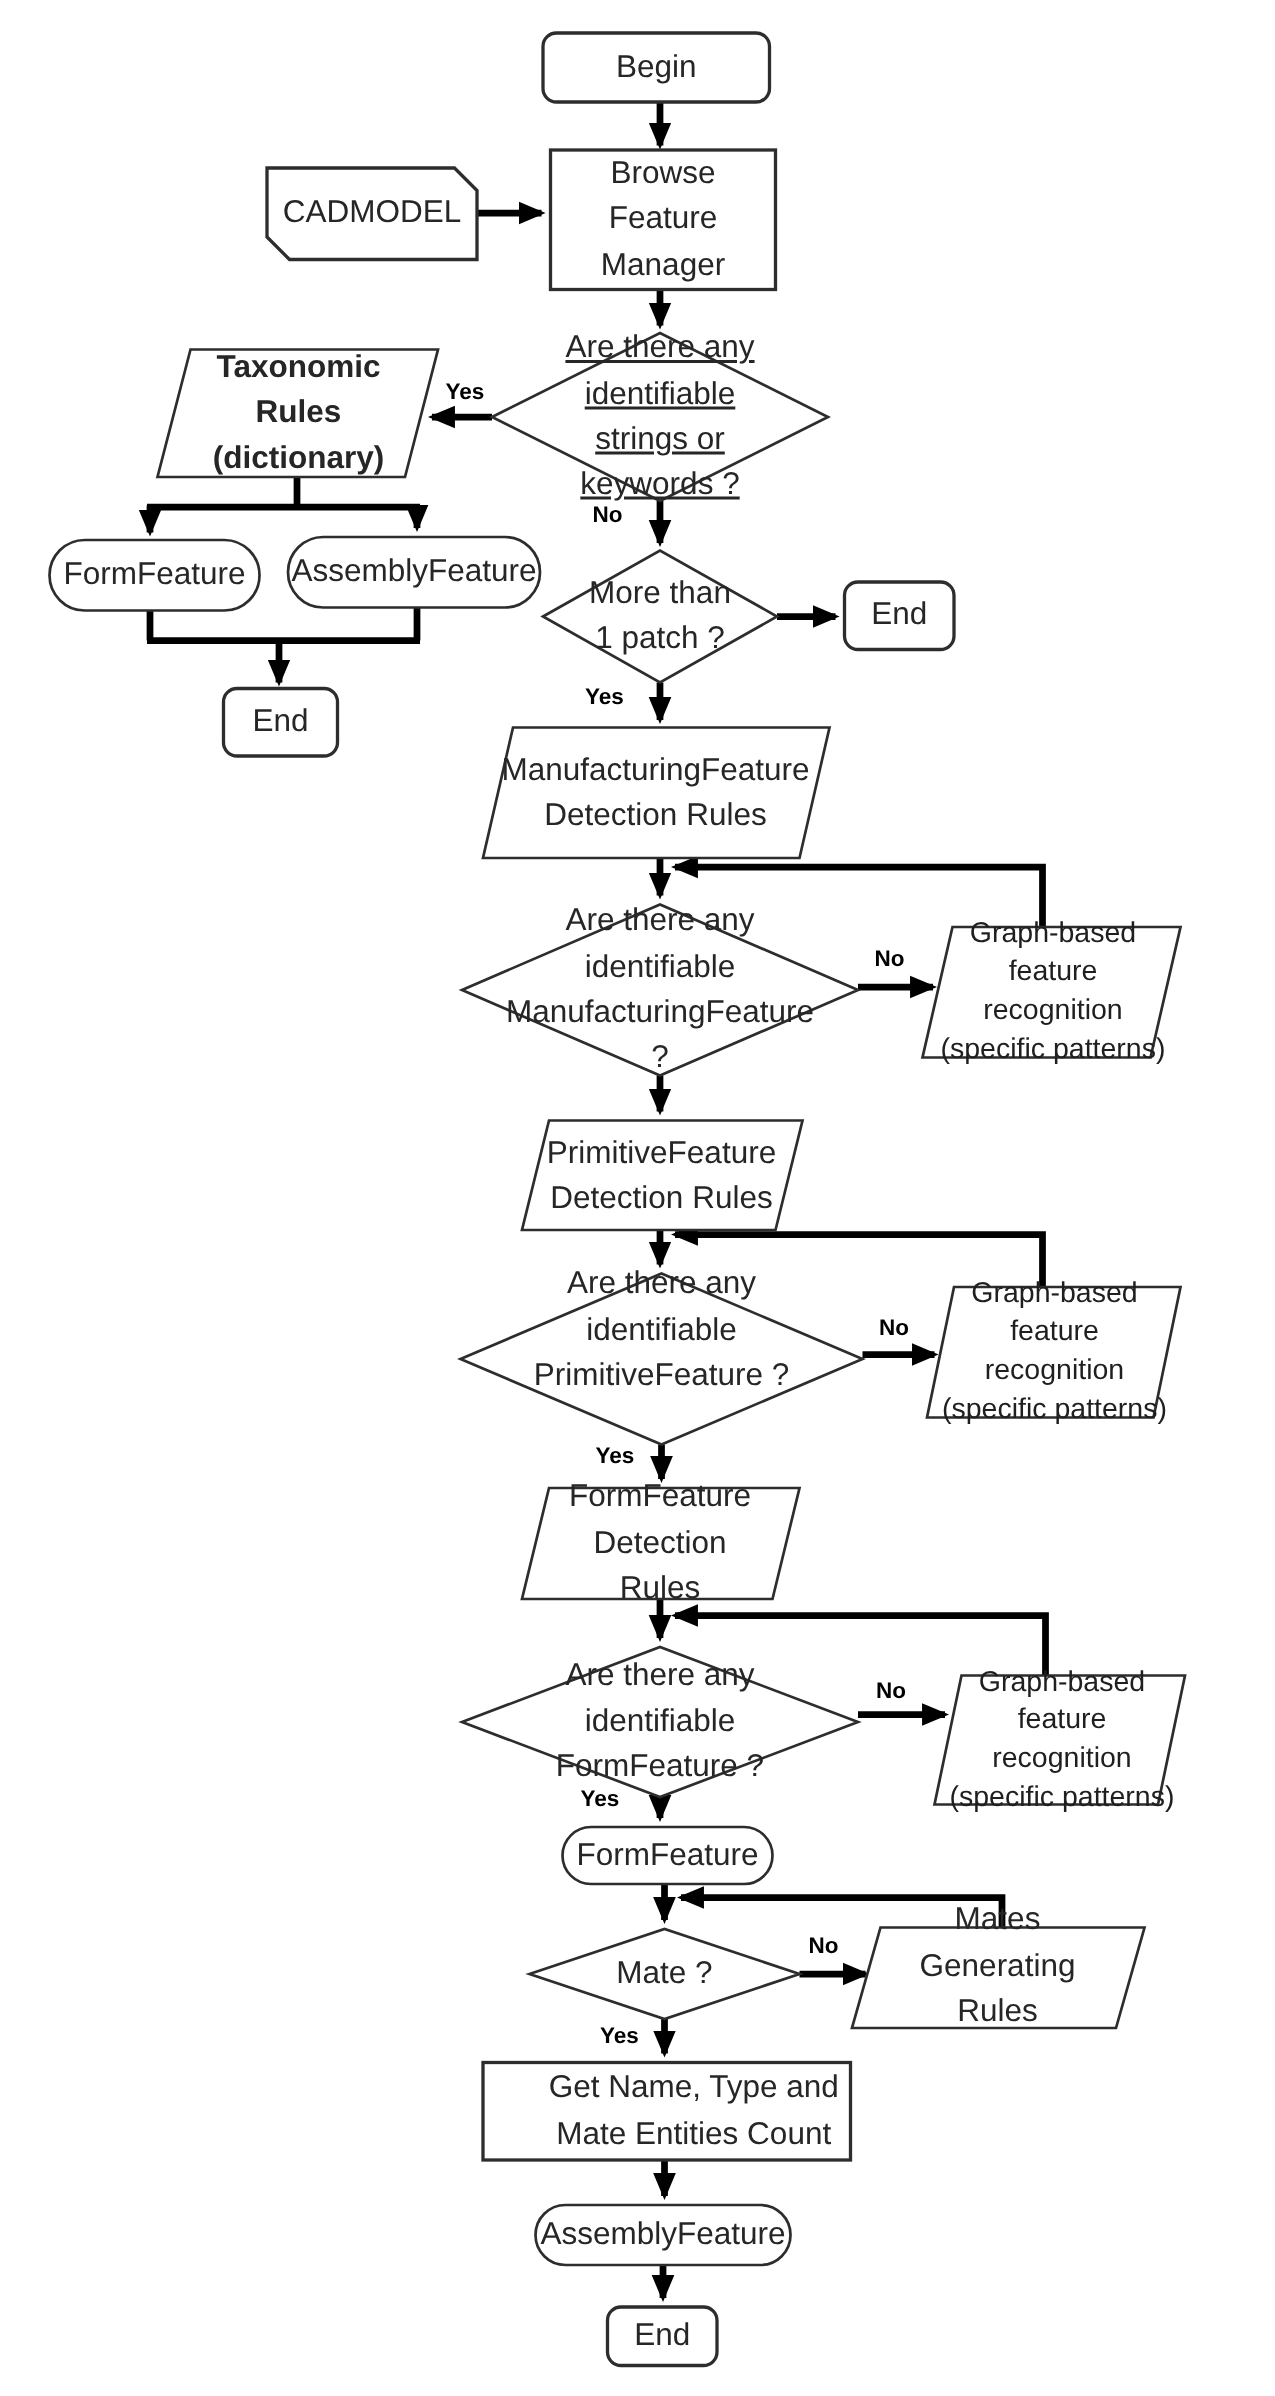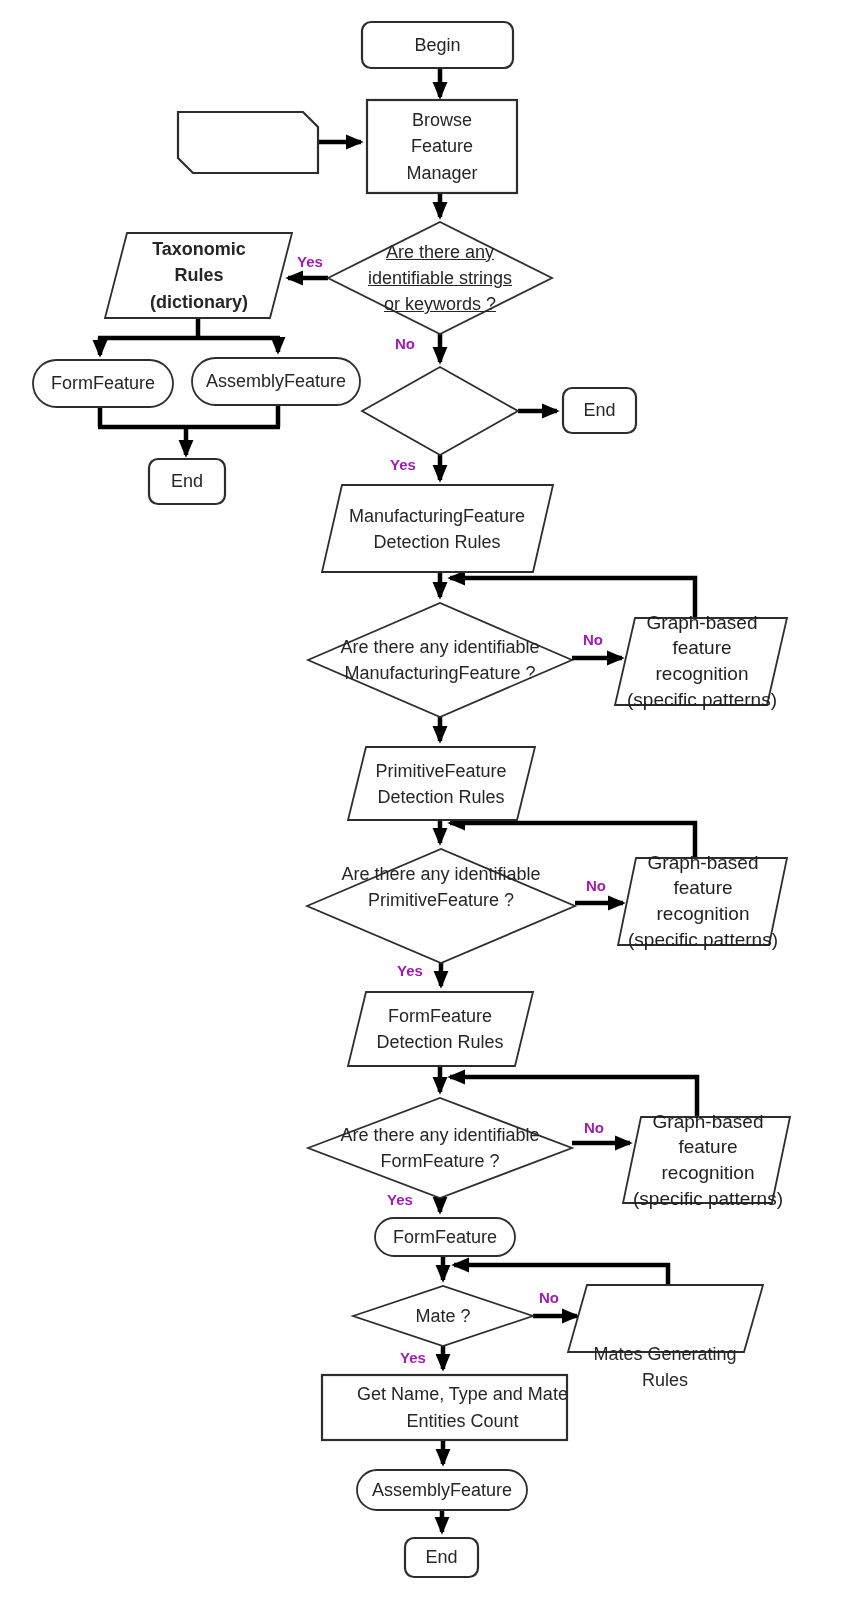--- a/index.html
+++ b/index.html
@@ -9,28 +9,28 @@
     background:#ffffff;
     font-family:"Liberation Sans","DejaVu Sans",sans-serif;
     color:#262626;
     overflow:hidden;
   }
   .canvas svg{position:absolute;left:0;top:0;}
   .lbl{
     position:absolute;
     display:flex;align-items:center;justify-content:center;
     text-align:center;
-    font-size:18px;line-height:1.45;
+    font-size:21px;line-height:1.45;
     color:#262626;
     pointer-events:none;
   }
   .lbl.alt{font-size:19px;line-height:1.35;color:#1f1f1f;}
   .edge-lbl{
     position:absolute;
-    font-size:15px;font-weight:bold;color:#a21caf;
+    font-size:15px;font-weight:bold;color:#000000;
     display:flex;align-items:center;justify-content:center;
   }
   .shape{fill:#ffffff;stroke:#2d2d2d;stroke-width:1.8px;}
   .shape.thick{stroke-width:2.2px;}
   .edge{fill:none;stroke:#000000;stroke-width:4.5px;}
 </style>
 </head>
 <body>
 
 <div class="canvas">
@@ -102,39 +102,41 @@
     <polygon class="shape" points="641,1117 790,1117 772,1203 623,1203"></polygon>
     <rect class="shape" x="375" y="1218" width="140" height="38" rx="19"></rect>
     <polygon class="shape" points="353,1316 443,1286 533,1316 443,1346"></polygon>
     <polygon class="shape" points="587,1285 763,1285 744,1352 568,1352"></polygon>
     <rect class="shape thick" x="322" y="1375" width="245" height="65"></rect>
     <rect class="shape" x="357" y="1470" width="170" height="40" rx="20"></rect>
     <rect class="shape thick" x="405" y="1538" width="73" height="39" rx="9"></rect>
   </svg>
 
   <div class="lbl" style="left:362px;top:22px;width:151px;height:46px;">Begin</div>
+  <div class="lbl" style="left:178px;top:112px;width:140px;height:61px;">CADMODEL</div>
   <div class="lbl" style="left:402px;top:100px;width:80px;height:93px;">Browse Feature Manager</div>
   <div class="lbl" style="left:365px;top:224px;width:150px;height:108px;text-decoration:underline;">Are there any identifiable strings or keywords ?</div>
   <div class="lbl" style="left:134px;top:233px;width:130px;height:85px;font-weight:bold;">Taxonomic Rules (dictionary)</div>
   <div class="lbl" style="left:33px;top:360px;width:140px;height:47px;">FormFeature</div>
   <div class="lbl" style="left:192px;top:358px;width:168px;height:47px;">AssemblyFeature</div>
   <div class="lbl" style="left:149px;top:459px;width:76px;height:45px;">End</div>
+  <div class="lbl" style="left:385px;top:367px;width:110px;height:88px;">More than 1 patch ?</div>
   <div class="lbl" style="left:563px;top:388px;width:73px;height:45px;">End</div>
   <div class="lbl" style="left:352px;top:487px;width:170px;height:84px;">ManufacturingFeature Detection Rules</div>
   <div class="lbl" style="left:340px;top:605px;width:200px;height:110px;">Are there any identifiable ManufacturingFeature ?</div>
   <div class="lbl alt" style="left:626px;top:613px;width:152px;height:96px;">Graph-based feature recognition (specific patterns)</div>
   <div class="lbl" style="left:371px;top:749px;width:140px;height:70px;">PrimitiveFeature Detection Rules</div>
   <div class="lbl" style="left:341px;top:832px;width:200px;height:110px;">Are there any identifiable PrimitiveFeature ?</div>
   <div class="lbl alt" style="left:627px;top:853px;width:152px;height:96px;">Graph-based feature recognition (specific patterns)</div>
   <div class="lbl" style="left:370px;top:994px;width:140px;height:70px;">FormFeature Detection Rules</div>
   <div class="lbl" style="left:340px;top:1098px;width:200px;height:100px;">Are there any identifiable FormFeature ?</div>
   <div class="lbl alt" style="left:632px;top:1112px;width:152px;height:96px;">Graph-based feature recognition (specific patterns)</div>
   <div class="lbl" style="left:375px;top:1218px;width:140px;height:38px;">FormFeature</div>
   <div class="lbl" style="left:353px;top:1286px;width:180px;height:60px;">Mate ?</div>
-  <div class="lbl" style="left:590px;top:1336px;width:150px;height:62px;">Mates Generating Rules</div>
+  <div class="lbl" style="left:590px;top:1280px;width:150px;height:62px;">Mates Generating Rules</div>
   <div class="lbl" style="left:355px;top:1375px;width:215px;height:65px;">Get Name, Type and Mate Entities Count</div>
   <div class="lbl" style="left:357px;top:1470px;width:170px;height:40px;">AssemblyFeature</div>
   <div class="lbl" style="left:405px;top:1538px;width:73px;height:39px;">End</div>
 
   <div class="edge-lbl" style="left:291px;top:250px;width:38px;height:22px;">Yes</div>
   <div class="edge-lbl" style="left:388px;top:332px;width:34px;height:22px;">No</div>
   <div class="edge-lbl" style="left:384px;top:453px;width:38px;height:22px;">Yes</div>
   <div class="edge-lbl" style="left:576px;top:628px;width:34px;height:22px;">No</div>
   <div class="edge-lbl" style="left:579px;top:874px;width:34px;height:22px;">No</div>
   <div class="edge-lbl" style="left:391px;top:959px;width:38px;height:22px;">Yes</div>

